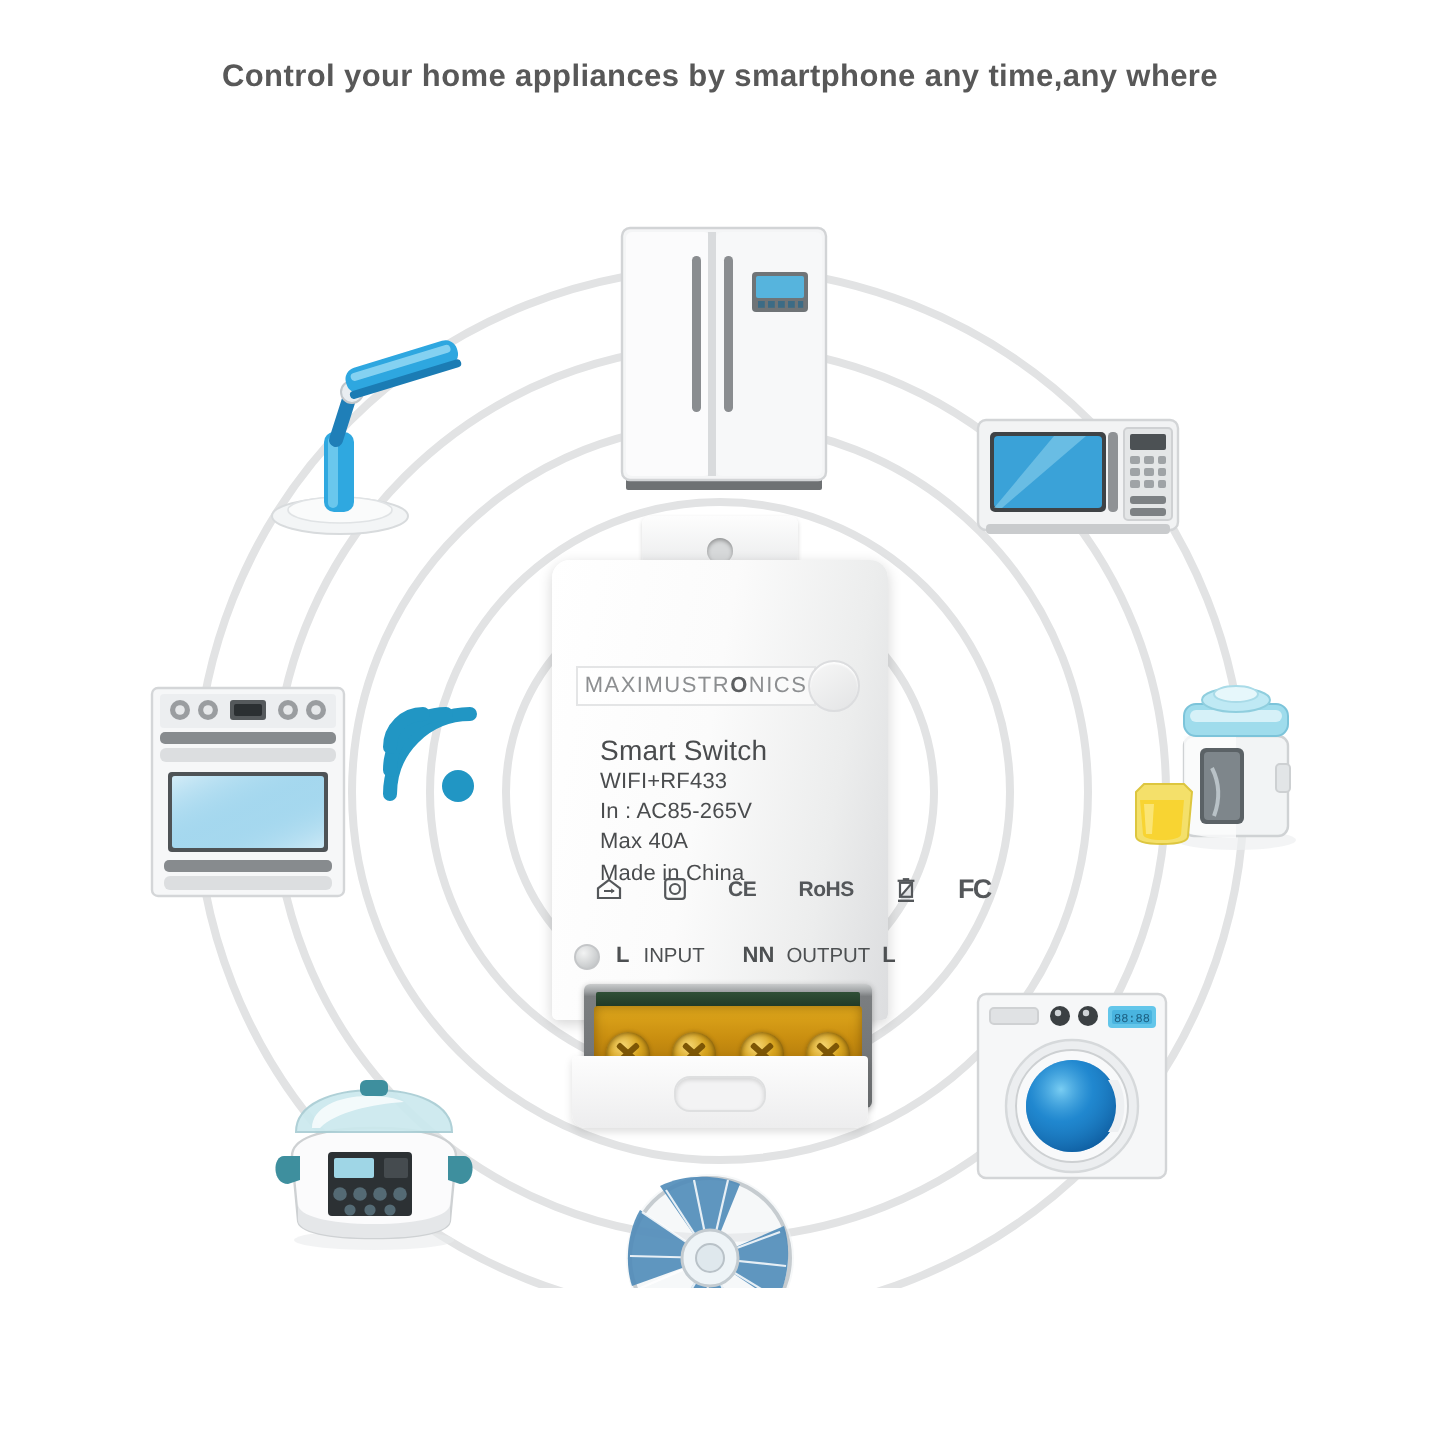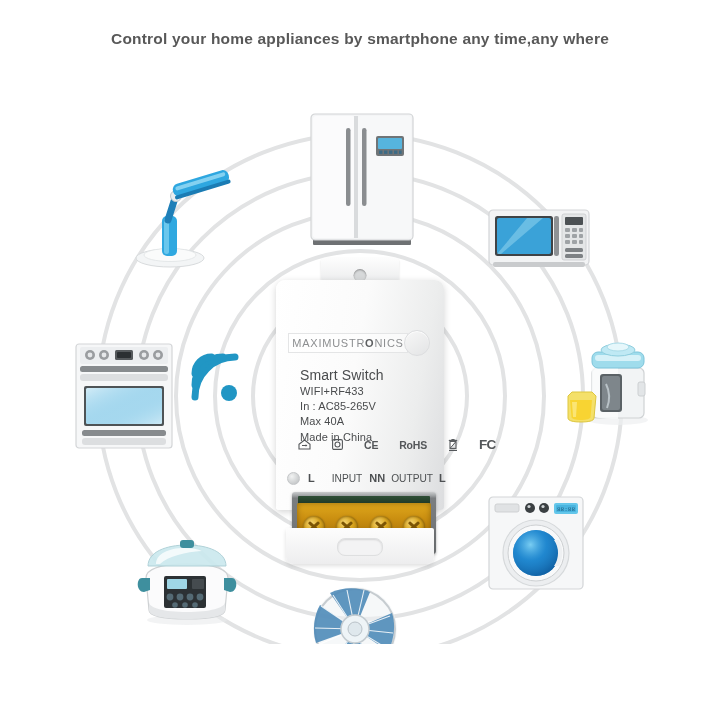--- a/index.html
+++ b/index.html
@@ -525,22 +525,22 @@
           <path d="M3.4 0.6 L6.6 0.6" stroke="#54575a" stroke-width="1.1"></path>
           <path d="M1 11.4 L9 11.4" stroke="#54575a" stroke-width="1.2"></path>
           <path d="M2.4 9 L7.6 3" stroke="#54575a" stroke-width="1"></path>
         </svg>
         <span class="cert-fc">FC</span>
       </div>
 
       <div class="term-strip">
         <div class="led"></div>
         <span class="term-lbl bold" style="margin-left:8px;">L</span>
-        <span class="term-lbl" style="margin-left:17px;">INPUT</span>
-        <span class="term-lbl bold" style="margin-left:7px;">NN</span>
+        <span class="term-lbl" style="margin-left:7px;">INPUT</span>
+        <span class="term-lbl bold" style="margin-left:19px;">NN</span>
         <span class="term-lbl" style="margin-left:6px;">OUTPUT</span>
         <span class="term-lbl bold" style="margin-left:6px;">L</span>
       </div>
 
       <div class="term-block">
         <div class="pcb"></div>
         <div class="screws">
           <div class="screw"></div>
           <div class="screw"></div>
           <div class="screw"></div>

